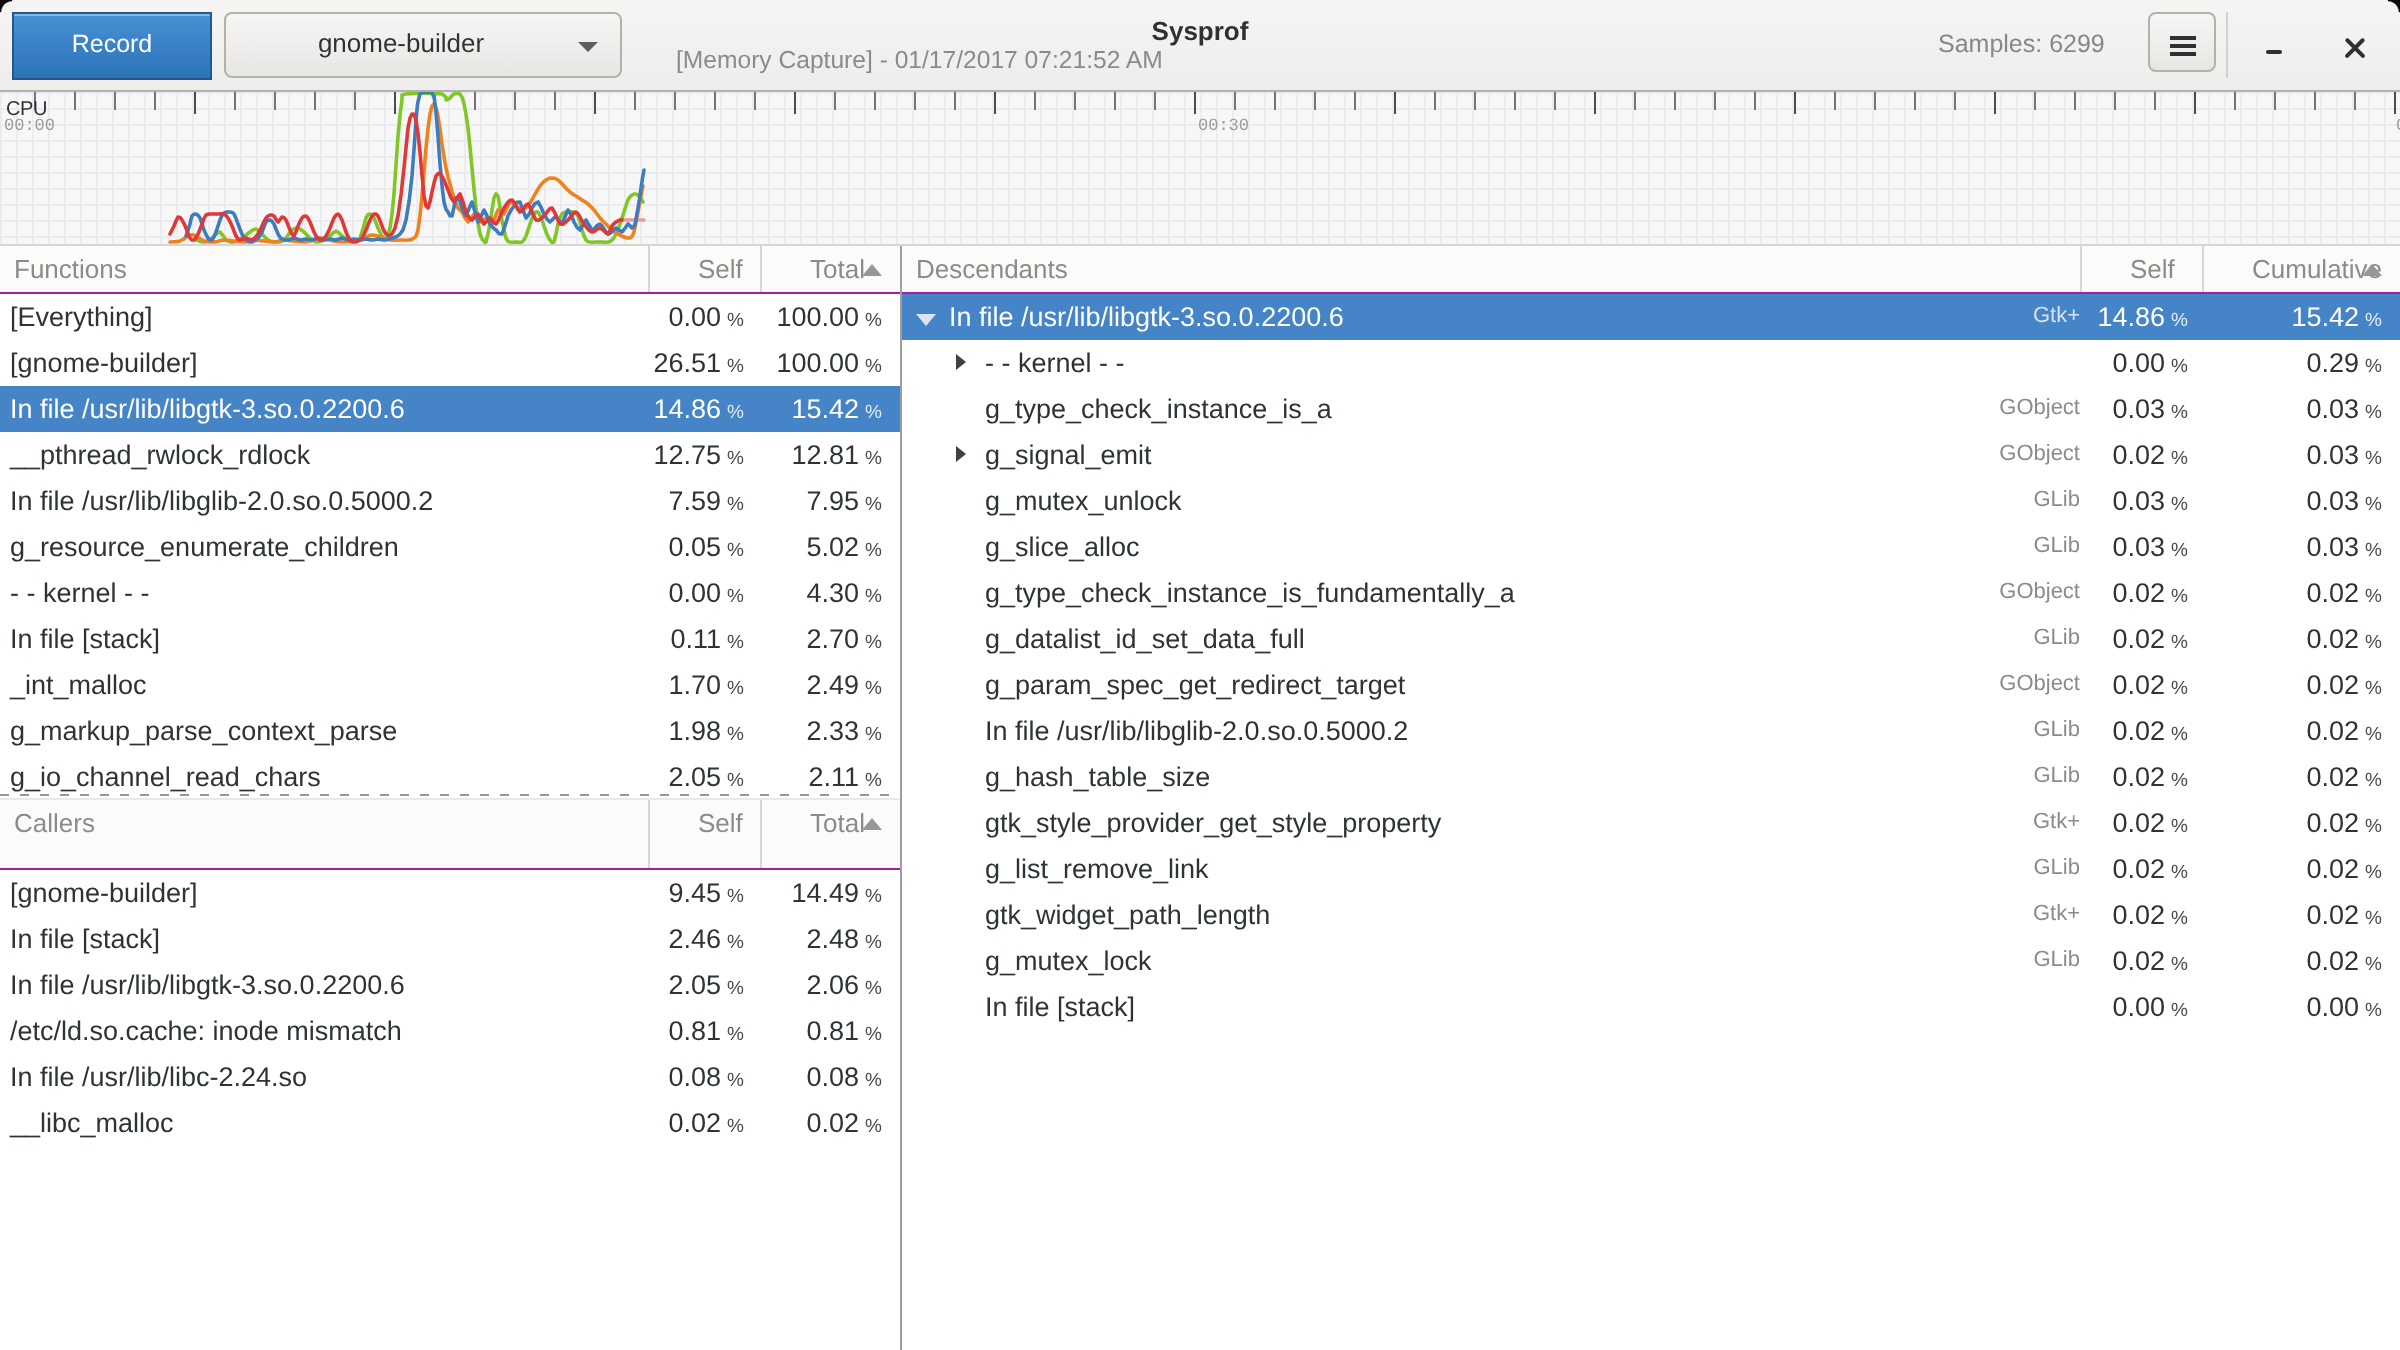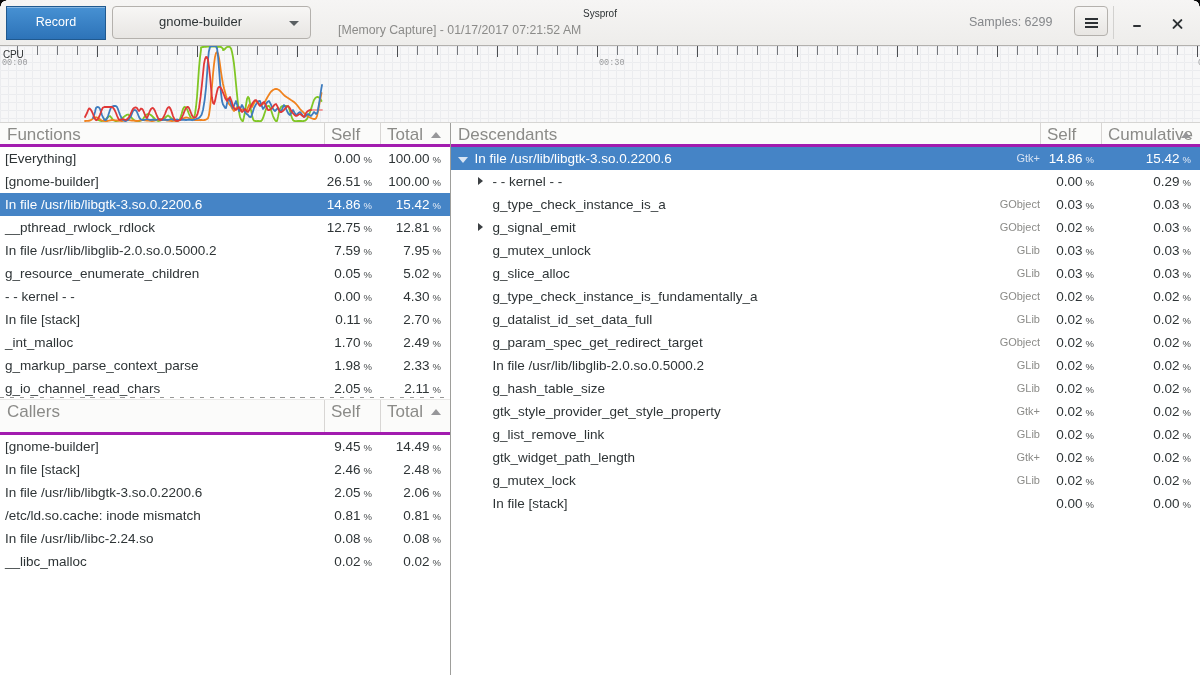--- a/index.html
+++ b/index.html
@@ -1,43 +1,43 @@
 <!DOCTYPE html>
 <html><head><meta charset="utf-8"><style>
 *{margin:0;padding:0;box-sizing:border-box}
 html,body{width:1200px;height:675px;overflow:hidden}
 body{font-family:"Liberation Sans",sans-serif;background:#fff;position:relative;-webkit-font-smoothing:antialiased}
 .hb{position:absolute;left:0;top:0;width:1200px;height:46px;background:linear-gradient(#f6f5f4,#eeedeb);border-bottom:1px solid #b3b1ae;border-radius:7px 7px 0 0}
 .pgbg{position:absolute;left:0;top:0;width:1200px;height:10px;background:#0a0a0a;z-index:-1}
 .record{position:absolute;left:6px;top:6px;width:100px;height:34px;border-radius:0;background:linear-gradient(#4791d3,#2d73b8);border:1px solid #20598f;box-shadow:inset 0 1px rgba(255,255,255,.35);color:#fff;font-size:12.5px;text-align:center;line-height:31px}
 .combo{position:absolute;left:112px;top:6px;width:199px;height:33px;border-radius:4px;background:linear-gradient(#f7f6f5,#e8e6e3);border:1px solid #b4b1ad;color:#2e3436;font-size:13px;text-align:center;line-height:30px;padding-right:22px}
 .combo .arr{position:absolute;right:11px;top:14px;width:0;height:0;border-left:5.5px solid transparent;border-right:5.5px solid transparent;border-top:5.5px solid #5a5f62}
-.title{position:absolute;left:350px;width:500px;top:8px;text-align:center;font-size:10px;font-weight:normal;color:#2c3133}
+.title{position:absolute;left:350px;width:500px;top:8px;text-align:center;font-size:13px;font-weight:bold;color:#2c3133}
 .subtitle{position:absolute;left:338px;width:500px;top:23px;font-size:12.3px;font-weight:normal;color:#8b8b89}
 .samples{position:absolute;left:969px;top:15px;font-size:12.5px;color:#85878a}
 .menubtn{position:absolute;left:1074px;top:6px;width:34px;height:30px;border-radius:4px;background:linear-gradient(#f7f6f5,#e8e6e3);border:1px solid #b4b1ad}
 .burger{position:absolute;left:9.5px;top:10.5px;width:13px;height:2px;background:#2d3134;box-shadow:0 4px 0 #2d3134,0 8px 0 #2d3134}
 .hsep{position:absolute;left:1113px;top:6px;width:1px;height:33px;background:#d2d1cf}
 .mini{position:absolute;left:1133px;top:24.5px;width:8px;height:2.5px;background:#2d3134;border-radius:1px}
 .closex{position:absolute;left:1172px;top:18px;width:11px;height:11px}
 .closex:before,.closex:after{content:"";position:absolute;left:-1px;top:4.5px;width:13px;height:2.2px;background:#2d3134;border-radius:1px}
 .closex:before{transform:rotate(45deg)}
 .closex:after{transform:rotate(-45deg)}
 .corner{position:absolute;top:0;width:6px;height:6px;z-index:5}
 .corner.l{left:0;background:radial-gradient(circle 6px at 6px 6px,transparent 5px,#0a0a0a 5.7px)}
 .corner.r{right:0;background:radial-gradient(circle 6px at 0 6px,transparent 5px,#0a0a0a 5.7px)}
 .graph{position:absolute;left:0;top:46px;display:block}
 .gborder{position:absolute;left:0;top:122px;width:1200px;height:1px;background:#d6d5d3}
 .main{position:absolute;left:0;top:123px;width:1200px;height:552px;background:#fff}
 .lp{position:absolute;left:0;top:0;width:450px}
 .rp{position:absolute;left:451px;top:0;width:749px}
 .vdiv{position:absolute;left:450px;top:0;width:1px;height:552px;background:#9e9e9b}
-.thead{display:flex;height:24px;background:#fbfbfa;border-bottom:3px solid #a21caf;color:#8b8b88;font-size:17px;line-height:23px;white-space:nowrap}
+.thead{display:flex;height:24px;background:#fbfbfa;border-bottom:1px solid #a21caf;color:#8b8b88;font-size:13px;line-height:23px;white-space:nowrap}
 .thead .h1{flex:1;padding-left:7px}
-.thead .hc{border-left:1px solid #d8d6d4;padding-left:6px;position:relative}
+.thead .hc{border-left:1px solid #d8d6d4;padding-left:24px;position:relative}
 .thead .w2{width:56px}
 .thead .w3{width:70px}
 .thead .w2r{width:61px}
 .thead .w3r{width:99px}
 .sort{position:absolute;top:9px;width:0;height:0;border-left:5px solid transparent;border-right:5px solid transparent;border-bottom:6px solid #97979a}
 .row{display:flex;height:23px;line-height:23px;font-size:13.5px;color:#2e3436;white-space:nowrap;position:relative}
 .row .c1{flex:1;padding-left:5px;overflow:hidden}
 .num{text-align:right}
 .row .c2{width:56px;padding-right:8px}
 .row .c3{width:70px;padding-right:9px}

